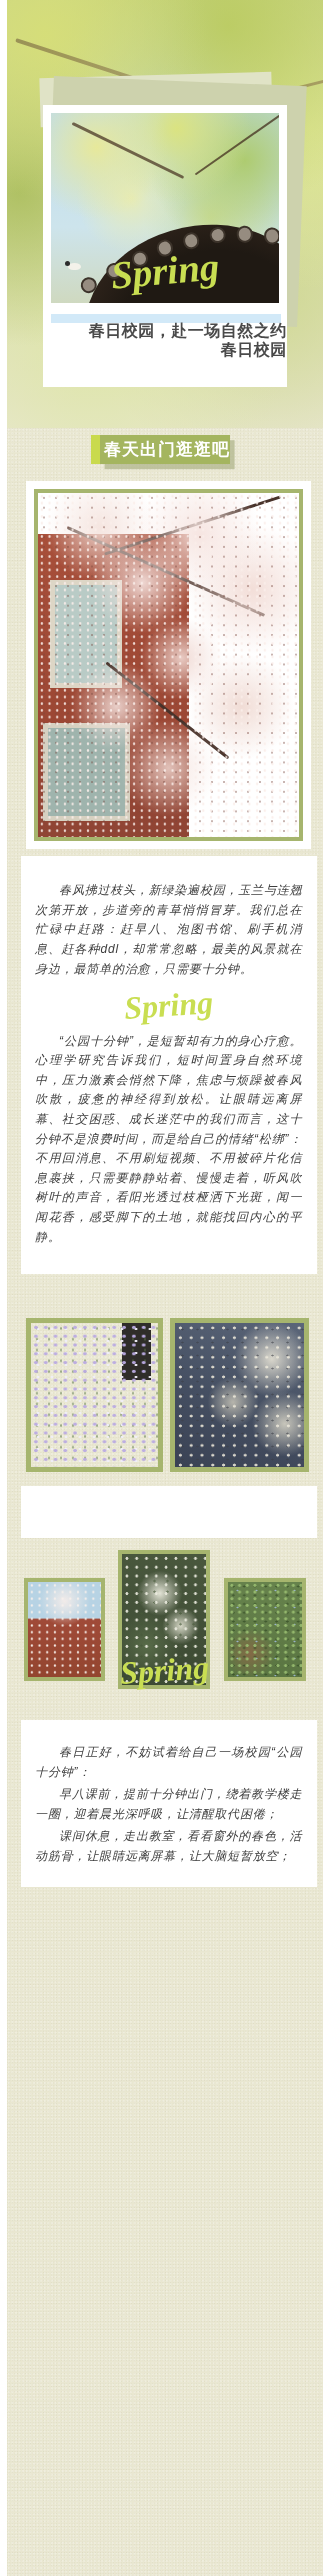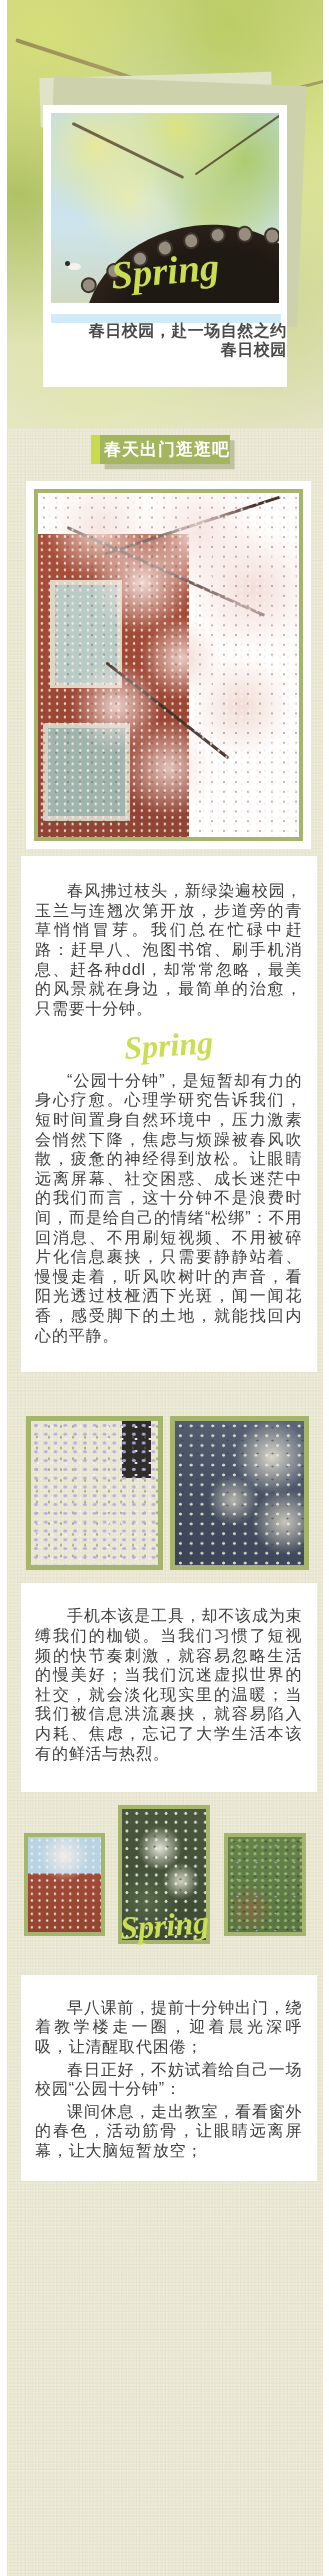--- a/index.html
+++ b/index.html
@@ -86,22 +86,22 @@
   .photo1 .dots{position:absolute;inset:0;
     background-image:radial-gradient(rgba(250,238,234,.9) 1.1px, transparent 1.5px),
                      radial-gradient(rgba(120,70,60,.5) 0.7px, transparent 1.1px);
     background-size:7.7px 6.7px,12px 9.8px;}
   .photo1 .br{position:absolute;background:#47322a;border-radius:1.5px;}
   .photo1 .br1{width:216px;height:3.1px;left:20.6px;top:77px;transform:rotate(24deg);}
   .photo1 .br2{width:185px;height:2.6px;left:62px;top:31px;transform:rotate(-18deg);}
   .photo1 .br3{width:155px;height:2.6px;left:52px;top:216px;transform:rotate(38deg);}
 
   .white-card{margin-left:14px;width:296px;background:#ffffff;box-sizing:border-box;padding:25px 14.4px 27px;}
-  .white-card p{margin:0 0 4.1px;text-indent:2em;font-size:16px;line-height:19.6px;letter-spacing:0.8px;
-    color:#3e3e3e;font-weight:500;text-align:justify;}
+  .white-card p{margin:0 0 4.1px;text-indent:2em;font-size:12px;line-height:19.6px;letter-spacing:0.8px;
+    color:#3e3e3e;font-weight:500;text-align:justify;font-style:italic;}
   .white-card p:last-child{margin-bottom:0;}
   .spring-divider{display:block;text-align:center;font-size:32px;margin:8.2px 0 7.2px;transform:rotate(-4deg);}
 
   .card1{margin-top:7.2px;}
   .photo-row2{margin-top:44px;margin-left:19px;display:flex;gap:7.2px;}
   .photo-row2 .ph{height:144px;position:relative;overflow:hidden;}
   .ph-purple{width:127px;
     background:
       radial-gradient(circle at 70% 12%, rgba(207,201,184,.95), transparent 30%),
       radial-gradient(circle at 30% 30%, rgba(182,168,220,.9), transparent 22%),
@@ -235,21 +235,20 @@
           </div>
         </div>
         <div class="green-frame" style="border-width:5.2px;">
           <div class="ph ph-night">
             <div class="ndots"></div>
           </div>
         </div>
       </div>
 
       <div class="white-card card2">
-        <p>手机本该是工具，却不该成为束缚我们的枷锁。当我们习惯了短视频的快节奏刺激，就容易忽略生活的慢美好；当我们沉迷虚拟世界的社交，就会淡化现实里的温暖；当我们被信息洪流裹挟，就容易陷入内耗、焦虑，忘记了大学生活本该有的鲜活与热烈。</p>
       </div>
 
       <div class="photo-row3">
         <div class="green-frame side">
           <div class="ph3 ph3-left">
             <div class="ldots"></div>
           </div>
         </div>
         <div class="green-frame">
           <div class="ph3 ph3-mid">
@@ -258,22 +257,22 @@
         </div>
         <div class="green-frame side">
           <div class="ph3 ph3-right">
             <div class="rdots"></div>
           </div>
         </div>
       </div>
       <span class="spring-script spring-divider2">Spring</span>
 
       <div class="white-card card3">
+        <p>春日正好，不妨试着给自己一场校园“公园十分钟”：</p>
         <p>早八课前，提前十分钟出门，绕着教学楼走一圈，迎着晨光深呼吸，让清醒取代困倦；</p>
-        <p>春日正好，不妨试着给自己一场校园“公园十分钟”：</p>
         <p>课间休息，走出教室，看看窗外的春色，活动筋骨，让眼睛远离屏幕，让大脑短暂放空；</p>
 
       </div>
     </div>
   </div>
 
 </div>
 
 
 </body></html>

